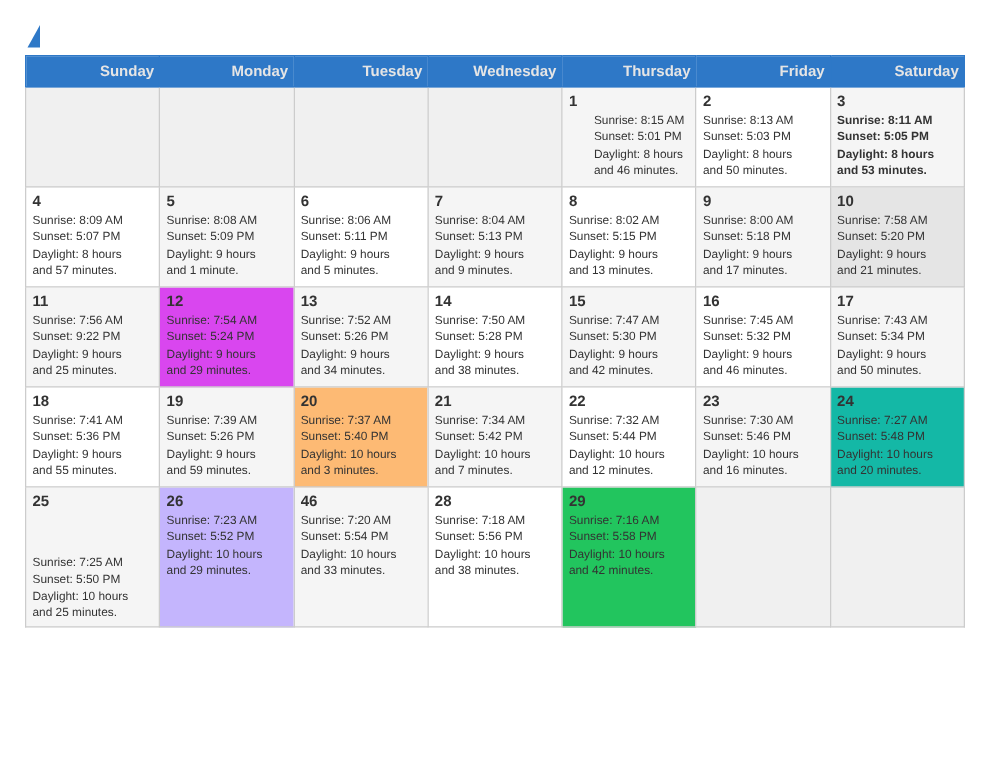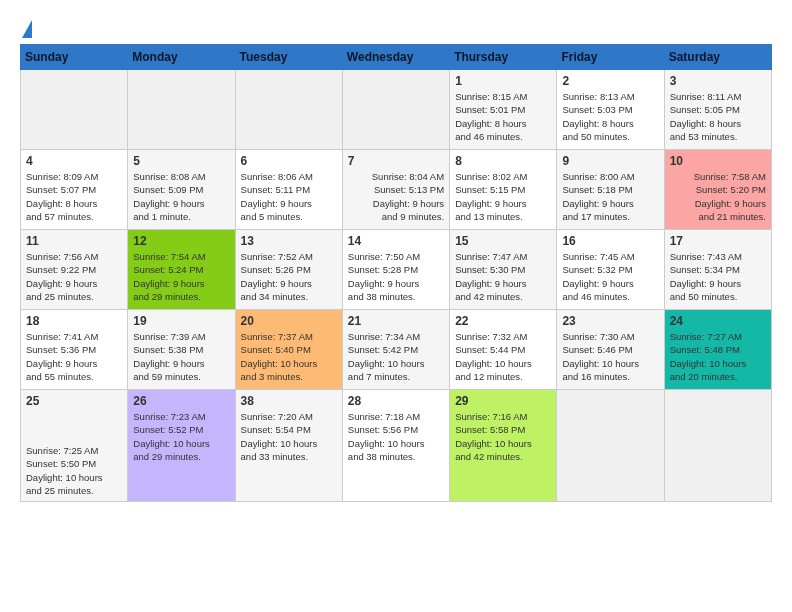--- a/index.html
+++ b/index.html
@@ -36,25 +36,25 @@
       color: #333;
       font-weight: normal;
     }
     .calendar {
       width: 100%;
       border-collapse: collapse;
       table-layout: fixed;
     }
     .calendar th {
       background-color: #2e78c7;
-      color: #0f172a;
+      color: #e5e5e5;
       font-size: 12px;
       font-weight: bold;
       padding: 5px 4px;
-      text-align: left;
+      text-align: right;
       border: 1px solid #2e78c7;
     }
     .calendar td {
       border: 1px solid #ccc;
       vertical-align: top;
       padding: 4px 5px;
       font-size: 10px;
       color: #333;
       height: 80px;
       background: #fff;
@@ -116,35 +116,35 @@
       </tr>
   </thead>
   <tbody id="calendar-body">
   <tr>
         <td class="empty-cell"></td>
         <td class="empty-cell"></td>
         <td class="empty-cell"></td>
         <td class="empty-cell"></td>
         <td style="background-color: rgb(245, 245, 245);">
           <div class="day-number">1</div>
-          <div class="day-info" style="white-space: pre-line;">Sunrise: 8:15 AM
+          <div class="day-info" style="white-space: pre-line; margin-left: 20px;">Sunrise: 8:15 AM
 Sunset: 5:01 PM
 Daylight: 8 hours
 and 46 minutes.</div>
         </td>
         <td style="background-color: rgb(255, 255, 255);">
           <div class="day-number">2</div>
           <div class="day-info" style="white-space: pre-line;">Sunrise: 8:13 AM
 Sunset: 5:03 PM
 Daylight: 8 hours
 and 50 minutes.</div>
         </td>
         <td style="background-color: rgb(245, 245, 245);">
           <div class="day-number">3</div>
-          <div class="day-info" style="white-space: pre-line;">Sunrise: 8:11 AM
+          <div class="day-info" style="white-space: pre-line; font-weight: bold;">Sunrise: 8:11 AM
 Sunset: 5:05 PM
 Daylight: 8 hours
 and 53 minutes.</div>
         </td>
       </tr>
       <tr class="row-alt">
         <td style="background-color: rgb(255, 255, 255);">
           <div class="day-number">4</div>
           <div class="day-info" style="white-space: pre-line;">Sunrise: 8:09 AM
 Sunset: 5:07 PM
@@ -160,56 +160,56 @@
         </td>
         <td style="background-color: rgb(255, 255, 255);">
           <div class="day-number">6</div>
           <div class="day-info" style="white-space: pre-line;">Sunrise: 8:06 AM
 Sunset: 5:11 PM
 Daylight: 9 hours
 and 5 minutes.</div>
         </td>
         <td style="background-color: rgb(245, 245, 245);">
           <div class="day-number">7</div>
-          <div class="day-info" style="white-space: pre-line; text-align: right;">Sunrise: 8:04 AM
+          <div class="day-info" style="white-space: pre-line;">Sunrise: 8:04 AM
 Sunset: 5:13 PM
 Daylight: 9 hours
 and 9 minutes.</div>
         </td>
         <td style="background-color: rgb(255, 255, 255);">
           <div class="day-number">8</div>
           <div class="day-info" style="white-space: pre-line;">Sunrise: 8:02 AM
 Sunset: 5:15 PM
 Daylight: 9 hours
 and 13 minutes.</div>
         </td>
         <td style="background-color: rgb(245, 245, 245);">
           <div class="day-number">9</div>
           <div class="day-info" style="white-space: pre-line;">Sunrise: 8:00 AM
 Sunset: 5:18 PM
 Daylight: 9 hours
 and 17 minutes.</div>
         </td>
-        <td style="background-color: #fca5a5;">
+        <td style="background-color: #e5e5e5;">
           <div class="day-number">10</div>
-          <div class="day-info" style="white-space: pre-line; text-align: right;">Sunrise: 7:58 AM
+          <div class="day-info" style="white-space: pre-line;">Sunrise: 7:58 AM
 Sunset: 5:20 PM
 Daylight: 9 hours
 and 21 minutes.</div>
         </td>
       </tr>
       <tr>
         <td style="background-color: rgb(245, 245, 245);">
           <div class="day-number">11</div>
           <div class="day-info" style="white-space: pre-line;">Sunrise: 7:56 AM
 Sunset: 9:22 PM
 Daylight: 9 hours
 and 25 minutes.</div>
         </td>
-        <td style="background-color: #84cc16;">
+        <td style="background-color: #d946ef;">
           <div class="day-number">12</div>
           <div class="day-info" style="white-space: pre-line;">Sunrise: 7:54 AM
 Sunset: 5:24 PM
 Daylight: 9 hours
 and 29 minutes.</div>
         </td>
         <td style="background-color: rgb(245, 245, 245);">
           <div class="day-number">13</div>
           <div class="day-info" style="white-space: pre-line;">Sunrise: 7:52 AM
 Sunset: 5:26 PM
@@ -249,21 +249,21 @@
         <td style="background-color: rgb(255, 255, 255);">
           <div class="day-number">18</div>
           <div class="day-info" style="white-space: pre-line;">Sunrise: 7:41 AM
 Sunset: 5:36 PM
 Daylight: 9 hours
 and 55 minutes.</div>
         </td>
         <td style="background-color: rgb(245, 245, 245);">
           <div class="day-number">19</div>
           <div class="day-info" style="white-space: pre-line;">Sunrise: 7:39 AM
-Sunset: 5:38 PM
+Sunset: 5:26 PM
 Daylight: 9 hours
 and 59 minutes.</div>
         </td>
         <td style="background-color: #fdba74;">
           <div class="day-number">20</div>
           <div class="day-info" style="white-space: pre-line;">Sunrise: 7:37 AM
 Sunset: 5:40 PM
 Daylight: 10 hours
 and 3 minutes.</div>
         </td>
@@ -305,34 +305,34 @@
 and 25 minutes.</div>
         </td>
         <td style="background-color: #c4b5fd;">
           <div class="day-number">26</div>
           <div class="day-info" style="white-space: pre-line;">Sunrise: 7:23 AM
 Sunset: 5:52 PM
 Daylight: 10 hours
 and 29 minutes.</div>
         </td>
         <td style="background-color: rgb(245, 245, 245);">
-          <div class="day-number">38</div>
+          <div class="day-number">46</div>
           <div class="day-info" style="white-space: pre-line;">Sunrise: 7:20 AM
 Sunset: 5:54 PM
 Daylight: 10 hours
 and 33 minutes.</div>
         </td>
         <td style="background-color: rgb(255, 255, 255);">
           <div class="day-number">28</div>
           <div class="day-info" style="white-space: pre-line;">Sunrise: 7:18 AM
 Sunset: 5:56 PM
 Daylight: 10 hours
 and 38 minutes.</div>
         </td>
-        <td style="background-color: #bef264;">
+        <td style="background-color: #22c55e;">
           <div class="day-number">29</div>
           <div class="day-info" style="white-space: pre-line;">Sunrise: 7:16 AM
 Sunset: 5:58 PM
 Daylight: 10 hours
 and 42 minutes.</div>
         </td>
         <td class="empty-cell"></td>
         <td class="empty-cell"></td>
       </tr>
     </tbody>

